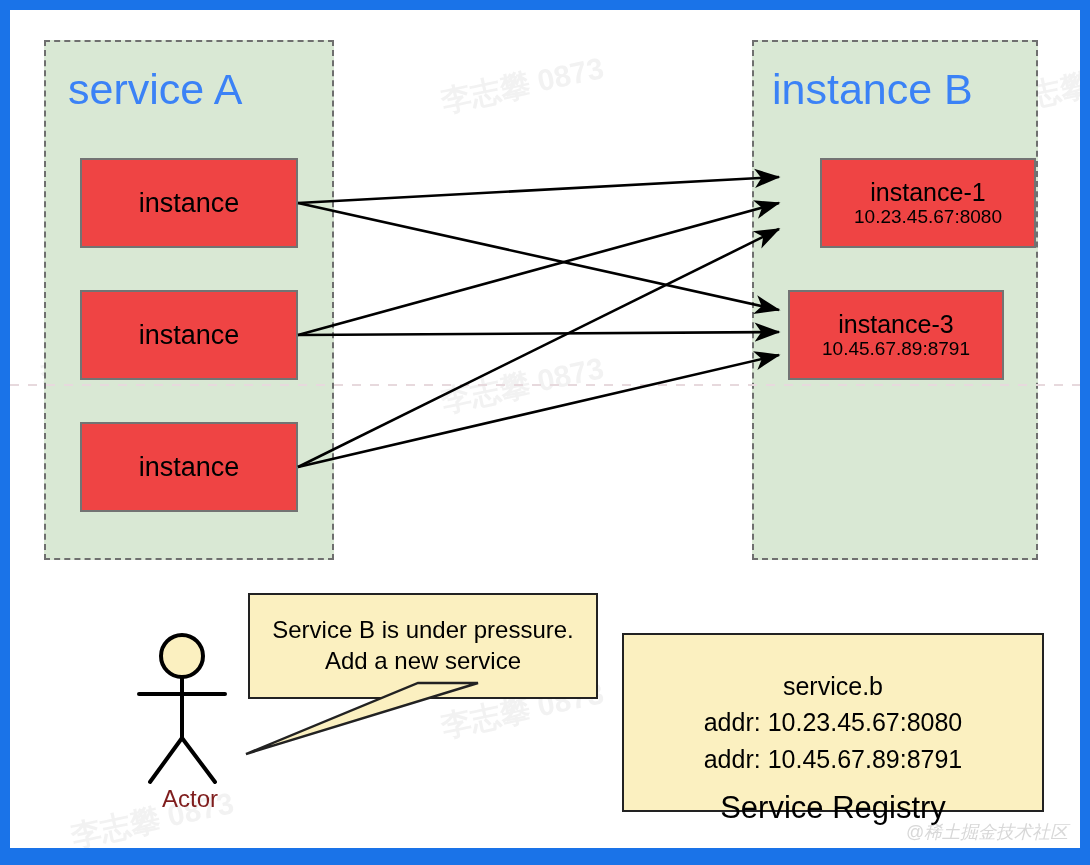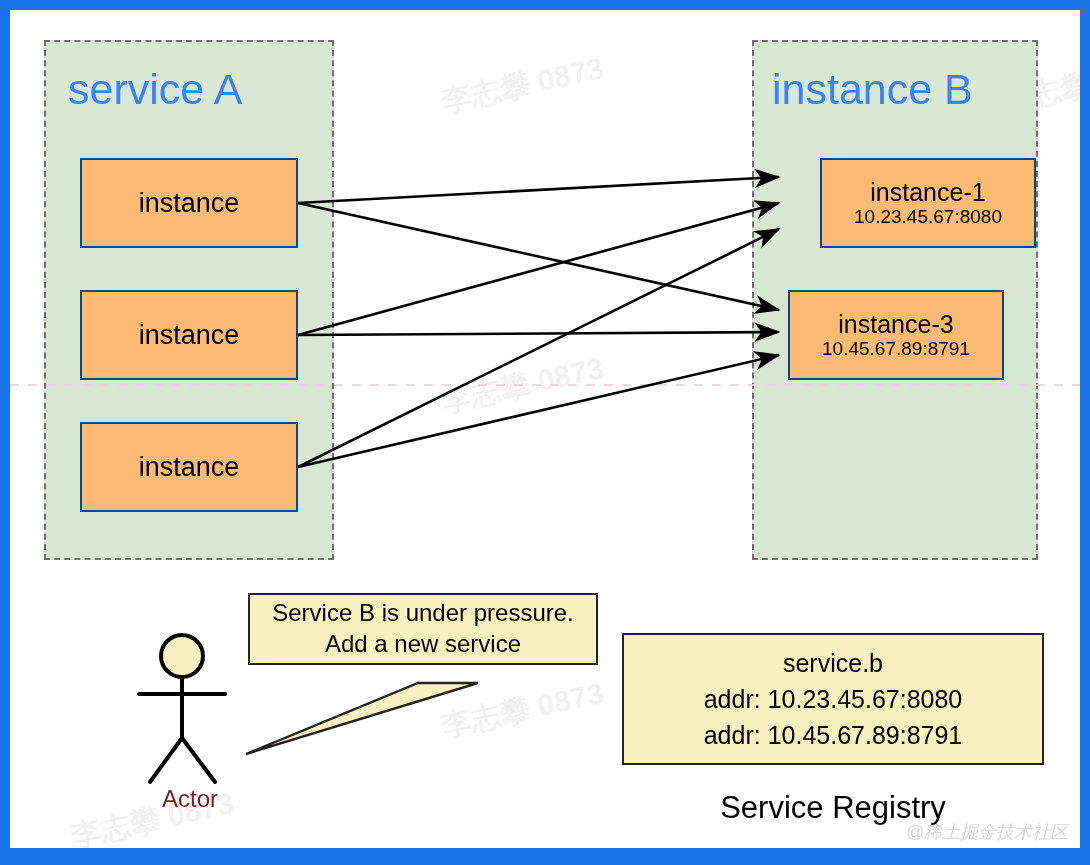--- a/index.html
+++ b/index.html
@@ -56,22 +56,22 @@
   .svc-title {
     position: absolute;
     font-size: 43px;
     color: #3b82f6;
     white-space: nowrap;
   }
 
   
   .inst {
     position: absolute;
-    background: #fdba74;
-    border: 2px solid #0c4a6e;
+    background: #ef4444;
+    border: 2px solid #737373;
     box-sizing: border-box;
     display: flex;
     flex-direction: column;
     align-items: center;
     justify-content: center;
     color: #000;
     line-height: 1.12;
   }
   .inst .l1 { font-size: 25px; }
   .inst .l2 { font-size: 19px; }
@@ -165,26 +165,26 @@
 
     <div class="inst" style="left:778px; top:148px; width:216px; height:90px;margin-left:32px;">
       <span class="l1">instance-1</span>
       <span class="l2">10.23.45.67:8080</span>
     </div>
     <div class="inst" style="left:778px; top:280px; width:216px; height:90px;">
       <span class="l1">instance-3</span>
       <span class="l2">10.45.67.89:8791</span>
     </div>
 
-    <div class="note bubble" style="left:238px; top:583px; width:350px; height:72px;">
+    <div class="note bubble" style="left:238px; top:583px; width:350px; height:106px;">
       <span>Service B is under pressure.</span>
       <span>Add a new service</span>
     </div>
 
-    <div class="note registry" style="left:612px; top:623px; width:422px; height:132px;">
+    <div class="note registry" style="left:612px; top:623px; width:422px; height:179px;">
       <span>service.b</span>
       <span>addr: 10.23.45.67:8080</span>
       <span>addr: 10.45.67.89:8791</span>
     </div>
     <div class="registry-label" style="left:612px; top:780px; width:422px;">Service Registry</div>
 
     <div class="actor-label" style="left:110px; top:775px; width:140px;">Actor</div>
 
     <svg id="vec" viewBox="0 0 1070 838">
       <defs>

